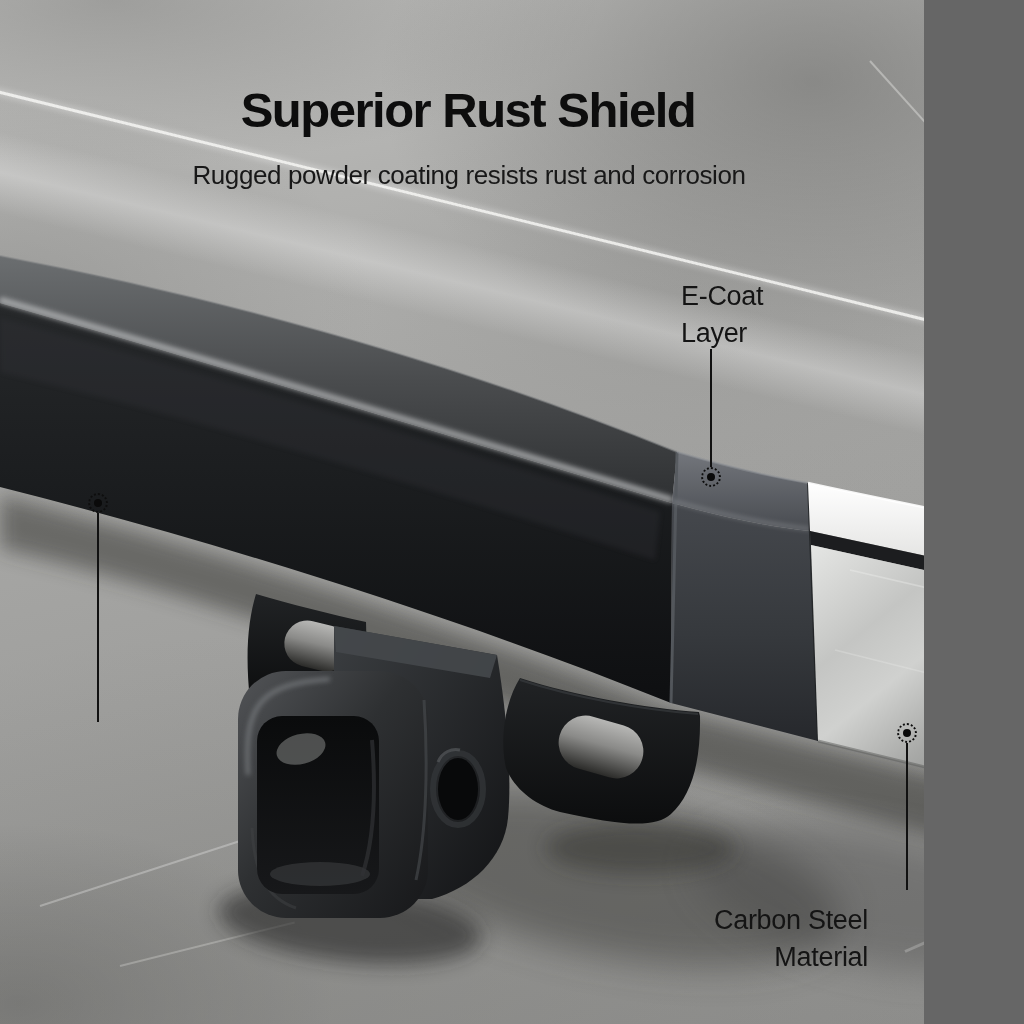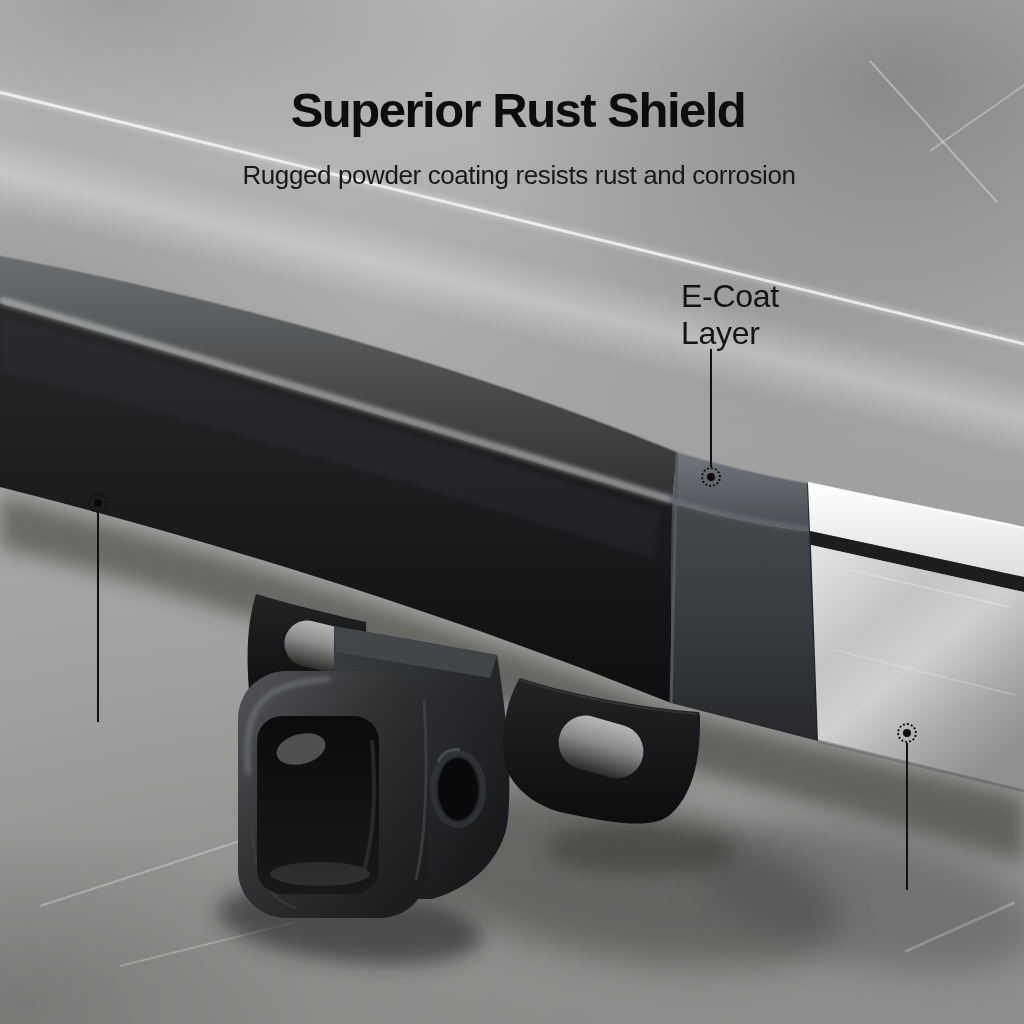--- a/index.html
+++ b/index.html
@@ -1,31 +1,31 @@
 <!DOCTYPE html>
 <html><head>
 <meta charset="utf-8">
 <style>
   html,body{margin:0;padding:0;background:#666;}
   .stage{
-    position:relative;width:1024px;height:1024px;overflow:hidden;
+    position:relative;width:924px;height:1024px;overflow:hidden;
     font-family:"Liberation Sans","DejaVu Sans",sans-serif;
     background:
       radial-gradient(620px 400px at 88% 8%,  rgba(104,104,102,.55), transparent 70%),
       radial-gradient(500px 320px at 72% 32%, rgba(146,146,144,.35), transparent 70%),
       radial-gradient(700px 240px at 12% 0%,  rgba(116,116,114,.45), transparent 70%),
       radial-gradient(520px 300px at 0% 30%,  rgba(122,122,120,.40), transparent 72%),
       radial-gradient(900px 520px at 28% 100%,rgba(128,128,125,.40), transparent 75%),
       radial-gradient(560px 280px at 82% 62%, rgba(158,158,156,.30), transparent 70%),
       radial-gradient(420px 240px at 2% 98%,  rgba(82,82,80,.45),   transparent 75%),
       linear-gradient(168deg,#c2c2c0 0%,#b2b2b0 20%,#a8a8a6 38%,#a0a09e 58%,#969694 78%,#8d8d8b 100%);
   }
   .vein{position:absolute;transform-origin:left center;pointer-events:none;}
   .annotation-label{
-    position:absolute;color:#141414;font-size:32px;line-height:37px;
+    position:absolute;color:#141414;font-size:27px;line-height:37px;
     letter-spacing:-.3px;white-space:pre-line;font-weight:400;
   }
   .leader{position:absolute;width:2px;background:#111;}
   .marker{position:absolute;width:16px;height:16px;border:2px dotted #0e0e0e;border-radius:50%;}
   .marker::after{
     content:"";position:absolute;left:50%;top:50%;width:8px;height:8px;margin:-4px 0 0 -4px;
     background:#0a0a0a;border-radius:50%;
   }
   .title{
     position:absolute;left:0;right:0;top:82px;text-align:center;
@@ -188,16 +188,18 @@
   <div class="subtitle">Rugged powder coating resists rust and corrosion</div>
 
   <div class="annotation-label" style="left:681px;top:278px;">E-Coat
 Layer</div>
   <div class="leader" style="left:710px;top:349px;height:118px;"></div>
   <div class="marker" style="left:701px;top:467px;"></div>
 
   <div class="leader" style="left:97px;top:513px;height:209px;"></div>
   <div class="marker" style="left:88px;top:493px;"></div>
 
+  <div class="annotation-label" style="right:56px;top:902px;text-align:right;">Carbon Steel
+Material</div>
   <div class="leader" style="left:906px;top:743px;height:147px;"></div>
   <div class="marker" style="left:897px;top:723px;"></div>
 
 </div>
 
 </body></html>

